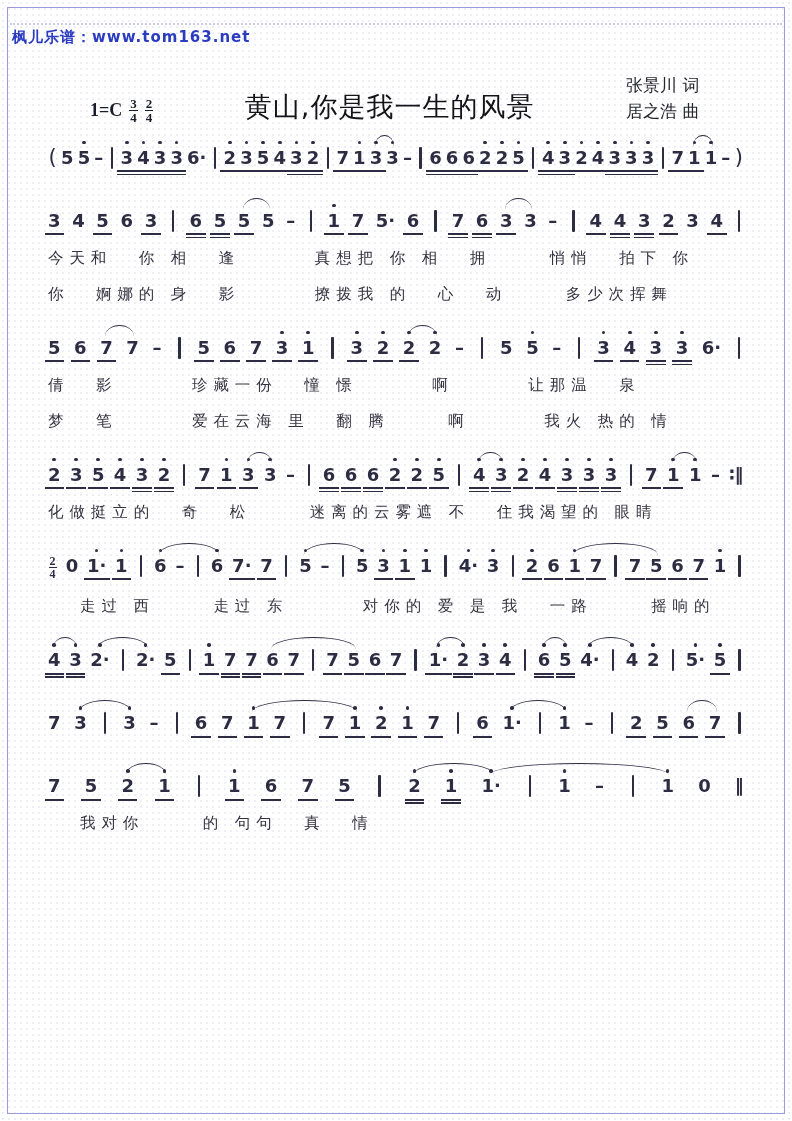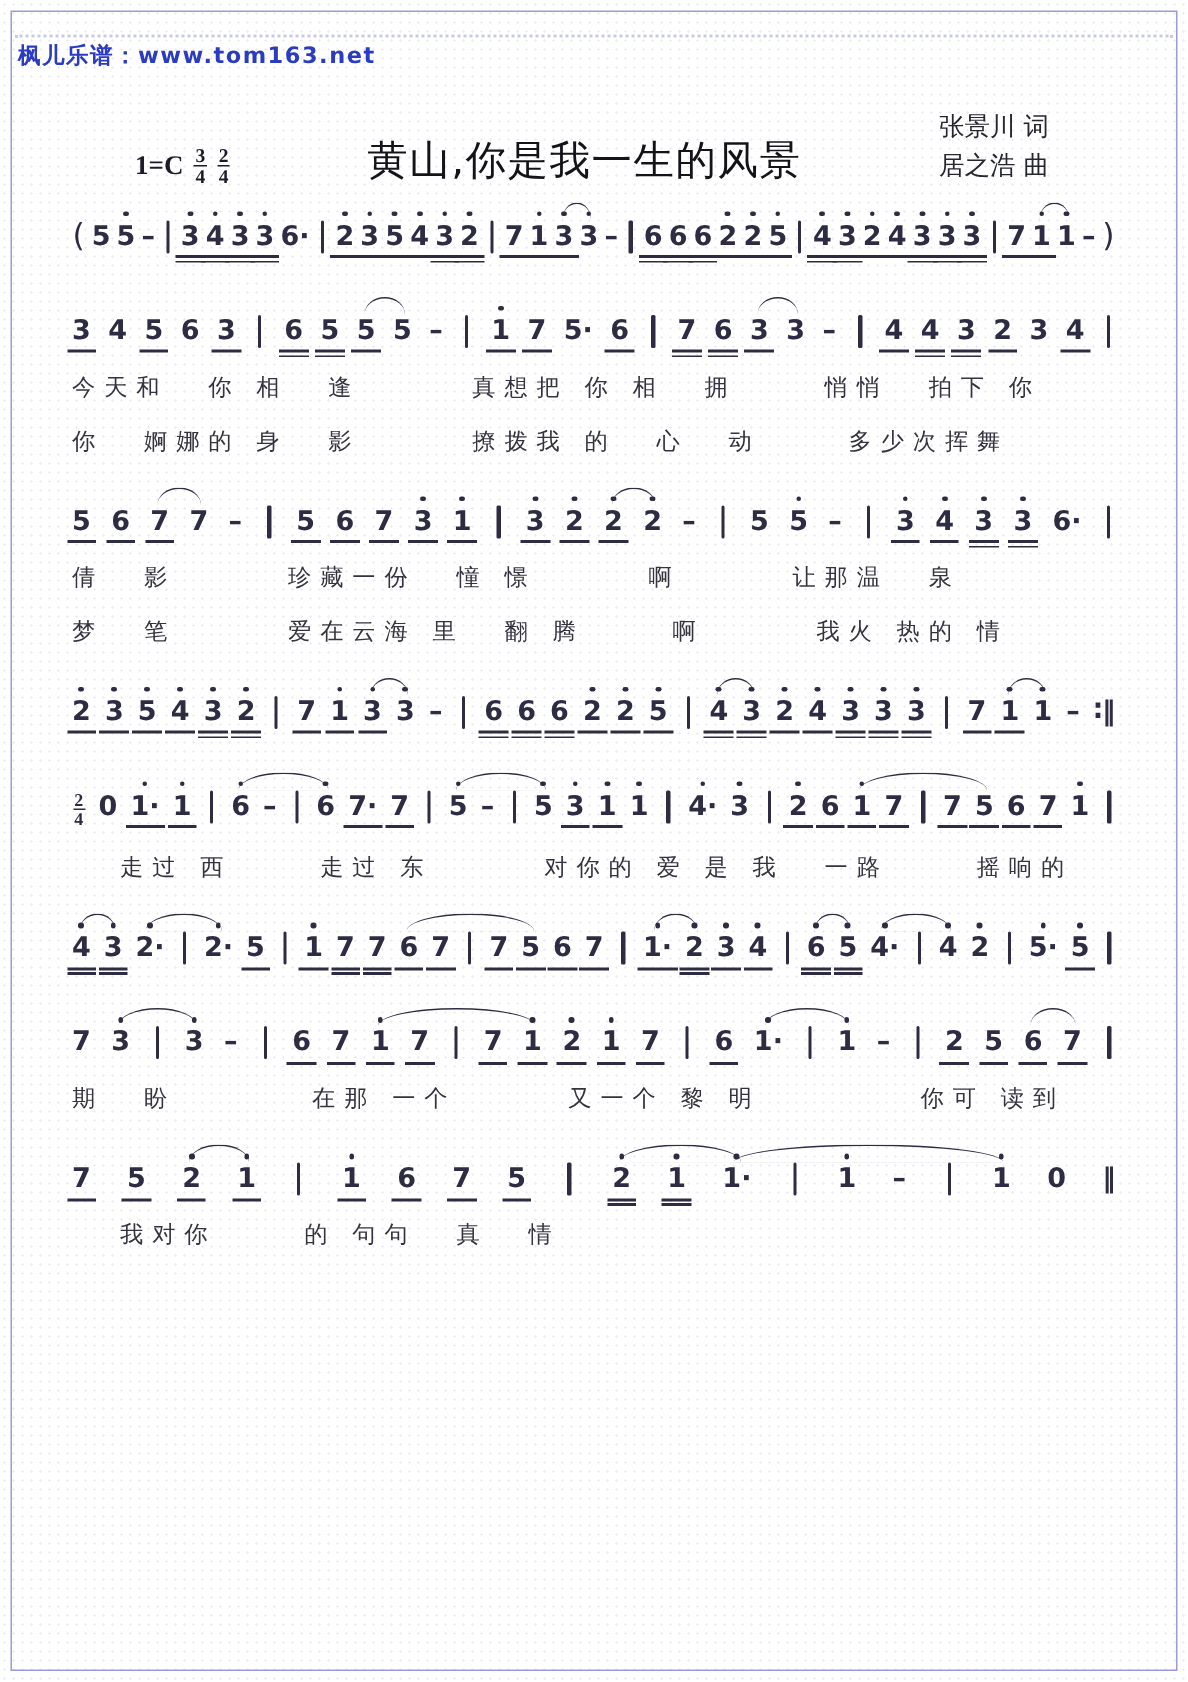--- a/index.html
+++ b/index.html
@@ -1094,20 +1094,21 @@
           </span>
           <span class="tok">
             <span class="d"></span>
             <span class="g">∶‖</span>
             <span class="u"></span>
           </span>
           <div class="arc" style="left: 198.55px; width: 25.9px;"></div>
           <div class="arc" style="left: 429.55px; width: 25.9px;"></div>
           <div class="arc" style="left: 623.55px; width: 25.9px;"></div>
         </div>
+        <div class="lyr">化 做 挺 立 的　　奇　　松　　　　迷 离 的 云 雾 遮　不　　住 我 渴 望 的　眼 睛</div>
       </div>
       <div class="system">
         <div class="nrow">
           <span class="tok">
             <span class="d"></span>
             <span class="tsg">
               <span class="num">2</span>
               <span class="den">4</span>
             </span>
             <span class="u"></span>
@@ -1775,21 +1776,20 @@
           <span class="tok">
             <span class="d"></span>
             <span class="g bl"></span>
             <span class="u"></span>
           </span>
           <div class="arc" style="left: 30.55px; width: 52.9px;"></div>
           <div class="arc" style="left: 203.55px; width: 105.9px;"></div>
           <div class="arc" style="left: 461.65px; width: 56.8px;"></div>
           <div class="arc" style="left: 638.55px; width: 30.9px;"></div>
         </div>
-        <div class="lyr">期　　盼　　　　　　在 那　一 个　　　　　又 一 个　黎　明　　　　　　　你 可　读 到</div>
       </div>
       <div class="system">
         <div class="nrow">
           <span class="tok">
             <span class="d"></span>
             <span class="g">7</span>
             <span class="u">
               <b></b>
             </span>
           </span>

